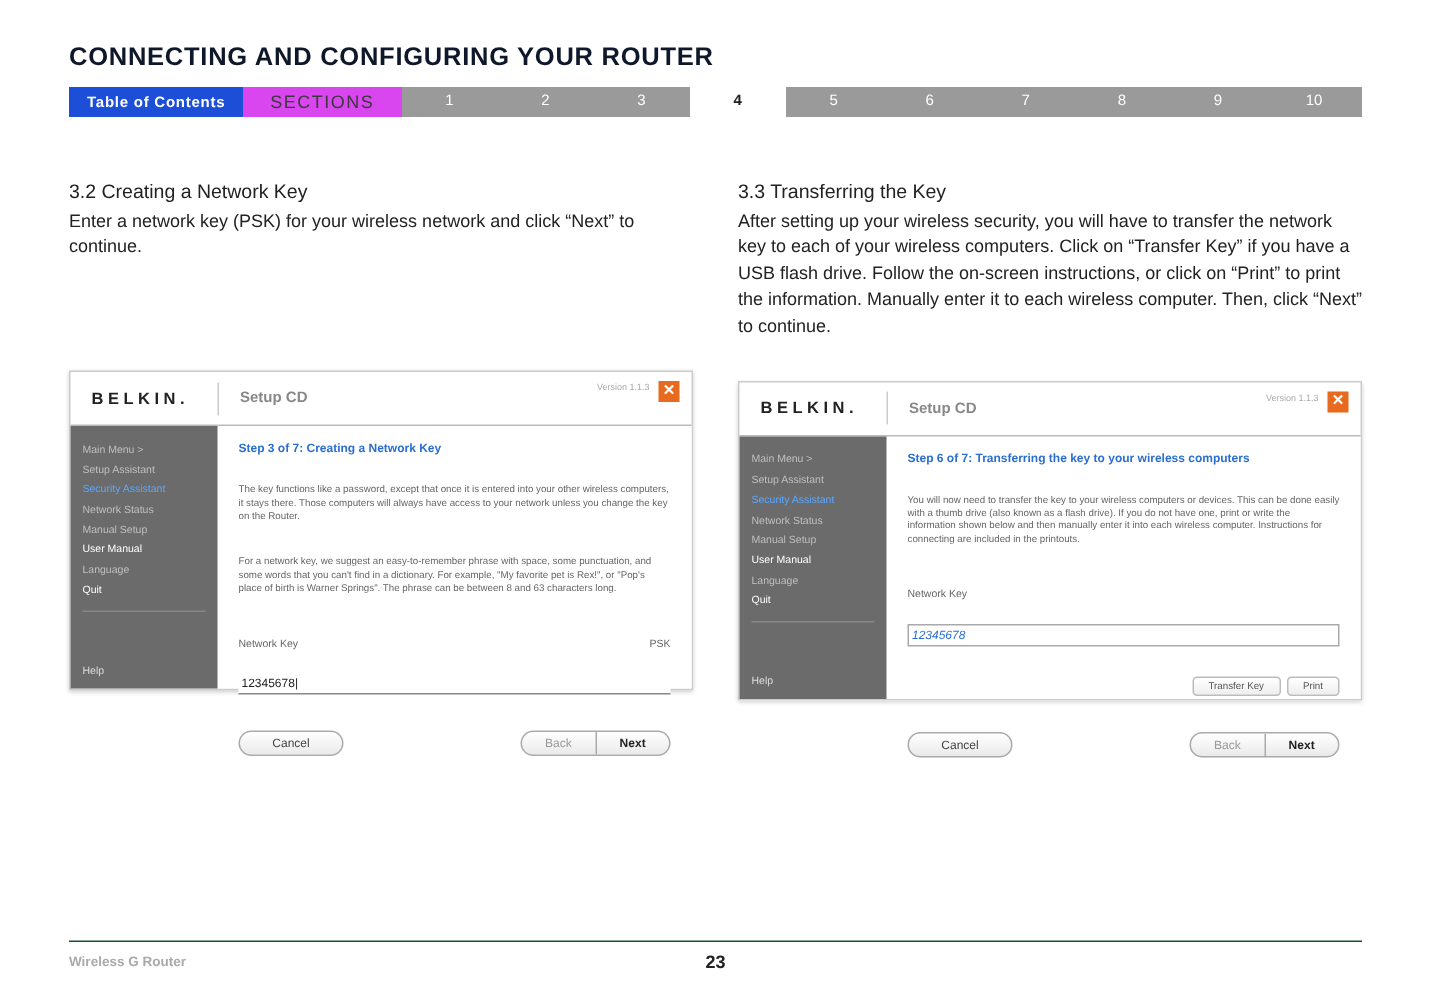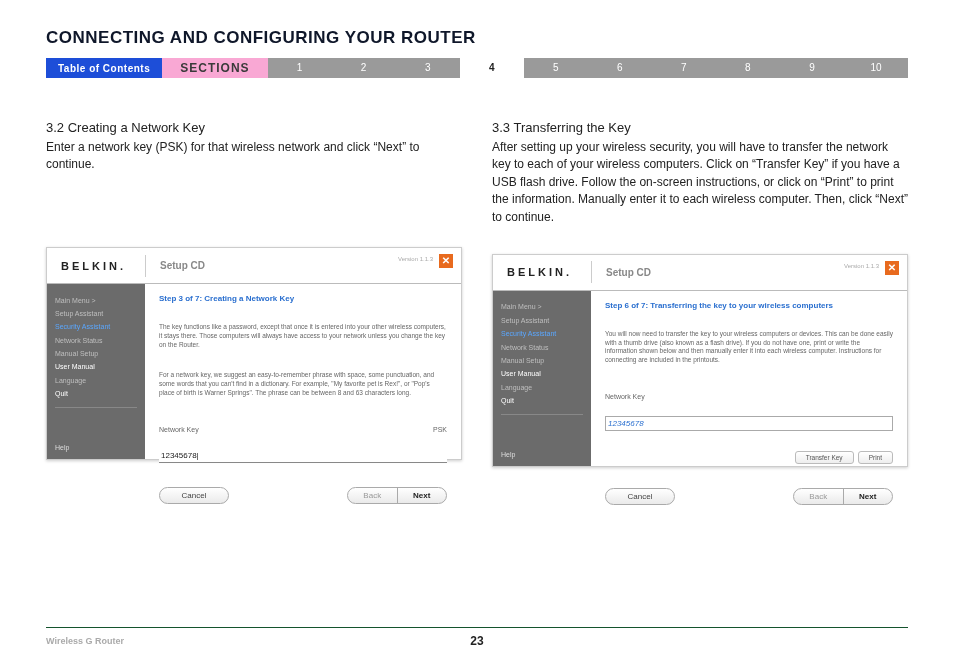--- a/index.html
+++ b/index.html
@@ -32,28 +32,28 @@
   .nav-toc {
     background: #1d4ed8;
     padding: 0 12px;
     height: 100%;
     display: flex;
     align-items: center;
     font-weight: bold;
     letter-spacing: 0.5px;
   }
   .nav-sections-label {
-    background: #f9a8d4;
+    background: #d946ef;
     color: #3a3a3a;
     height: 100%;
     display: flex;
     align-items: center;
     padding: 0 18px;
     font-size: 12px;
-    font-weight: bold;
+    font-weight: normal;
     letter-spacing: 1px;
   }
   .nav-sections {
     flex: 1;
     display: flex;
     background: #9a9a9a;
     height: 100%;
   }
   .nav-sec {
     flex: 1;
@@ -314,21 +314,21 @@
       <div class="nav-sec">8</div>
       <div class="nav-sec">9</div>
       <div class="nav-sec">10</div>
     </div>
   </div>
 
   <div class="columns">
 
     <div class="col">
       <div class="col-heading">3.2 Creating a Network Key</div>
-      <div class="col-body">Enter a network key (PSK) for that wireless network and click “Next” to continue.</div>
+      <div class="col-body">Enter a network key (PSK) for your wireless network and click “Next” to continue.</div>
 
       <div class="shot">
         <div class="shot-header">
           <div class="shot-logo">BELKIN.</div>
           <div class="shot-header-mid">Setup CD</div>
           <div class="shot-version">Version 1.1.3</div>
           <div class="shot-close">✕</div>
         </div>
         <div class="shot-body">
           <div class="shot-sidebar">

